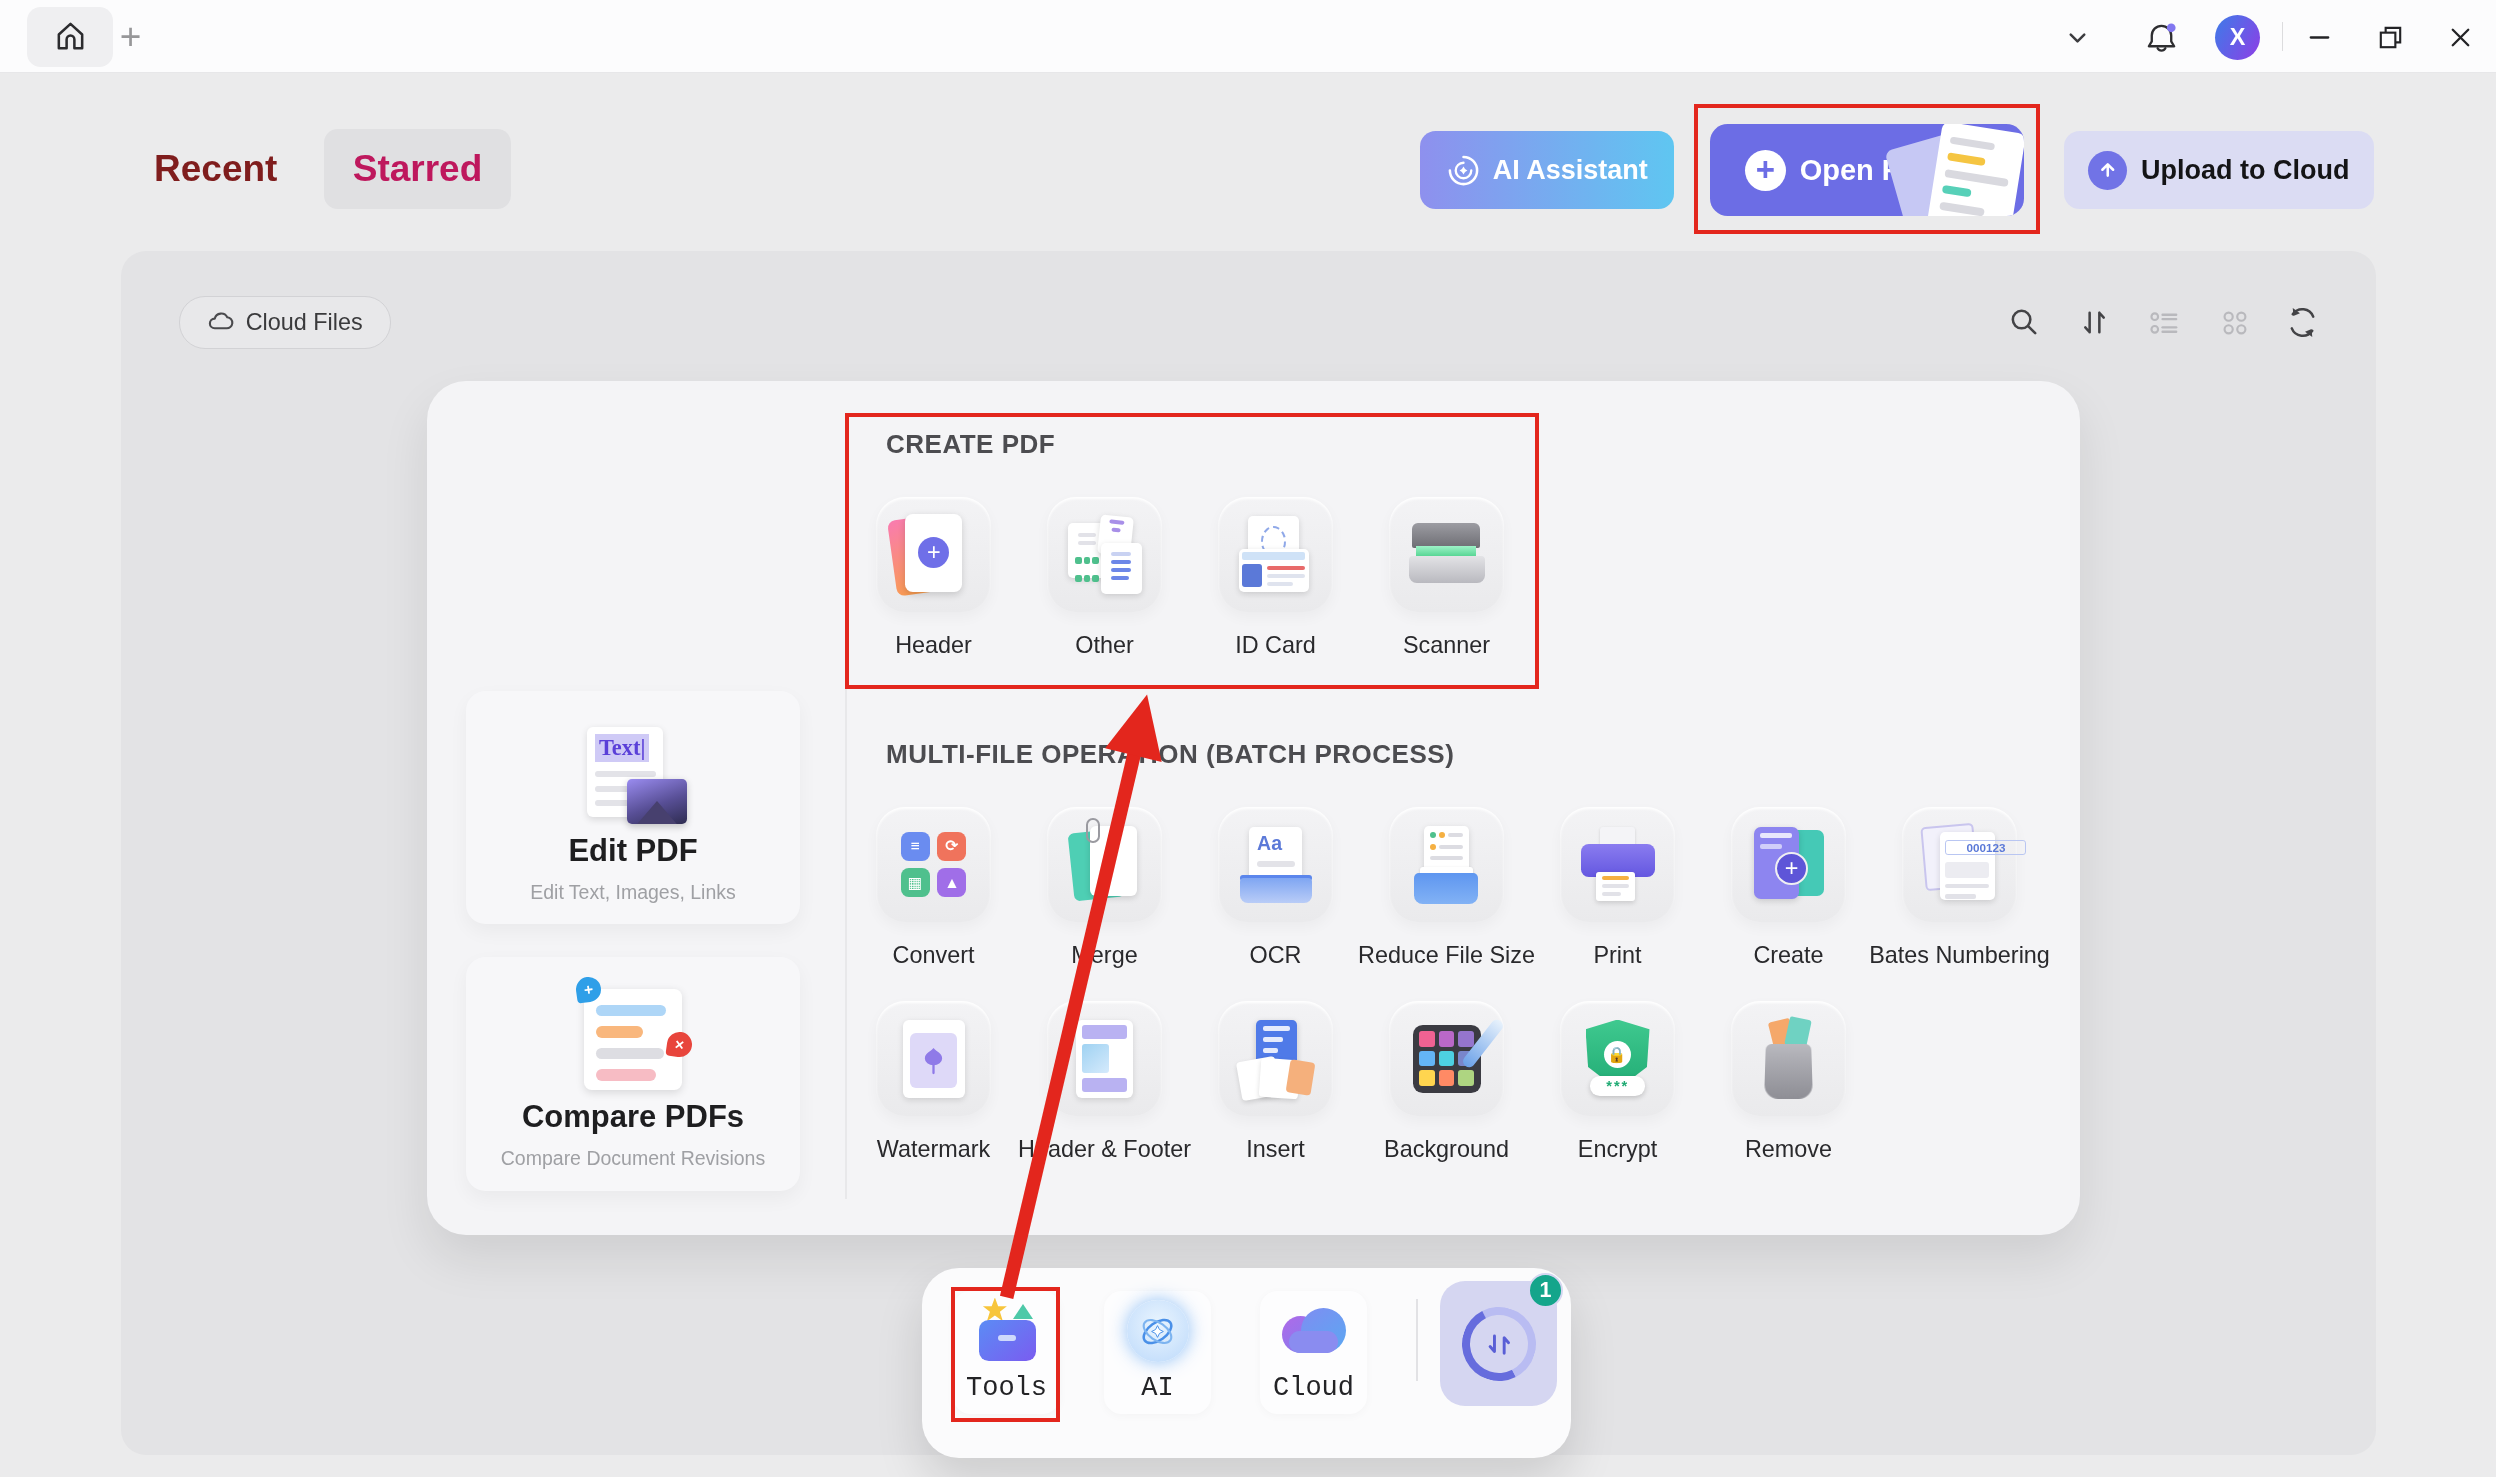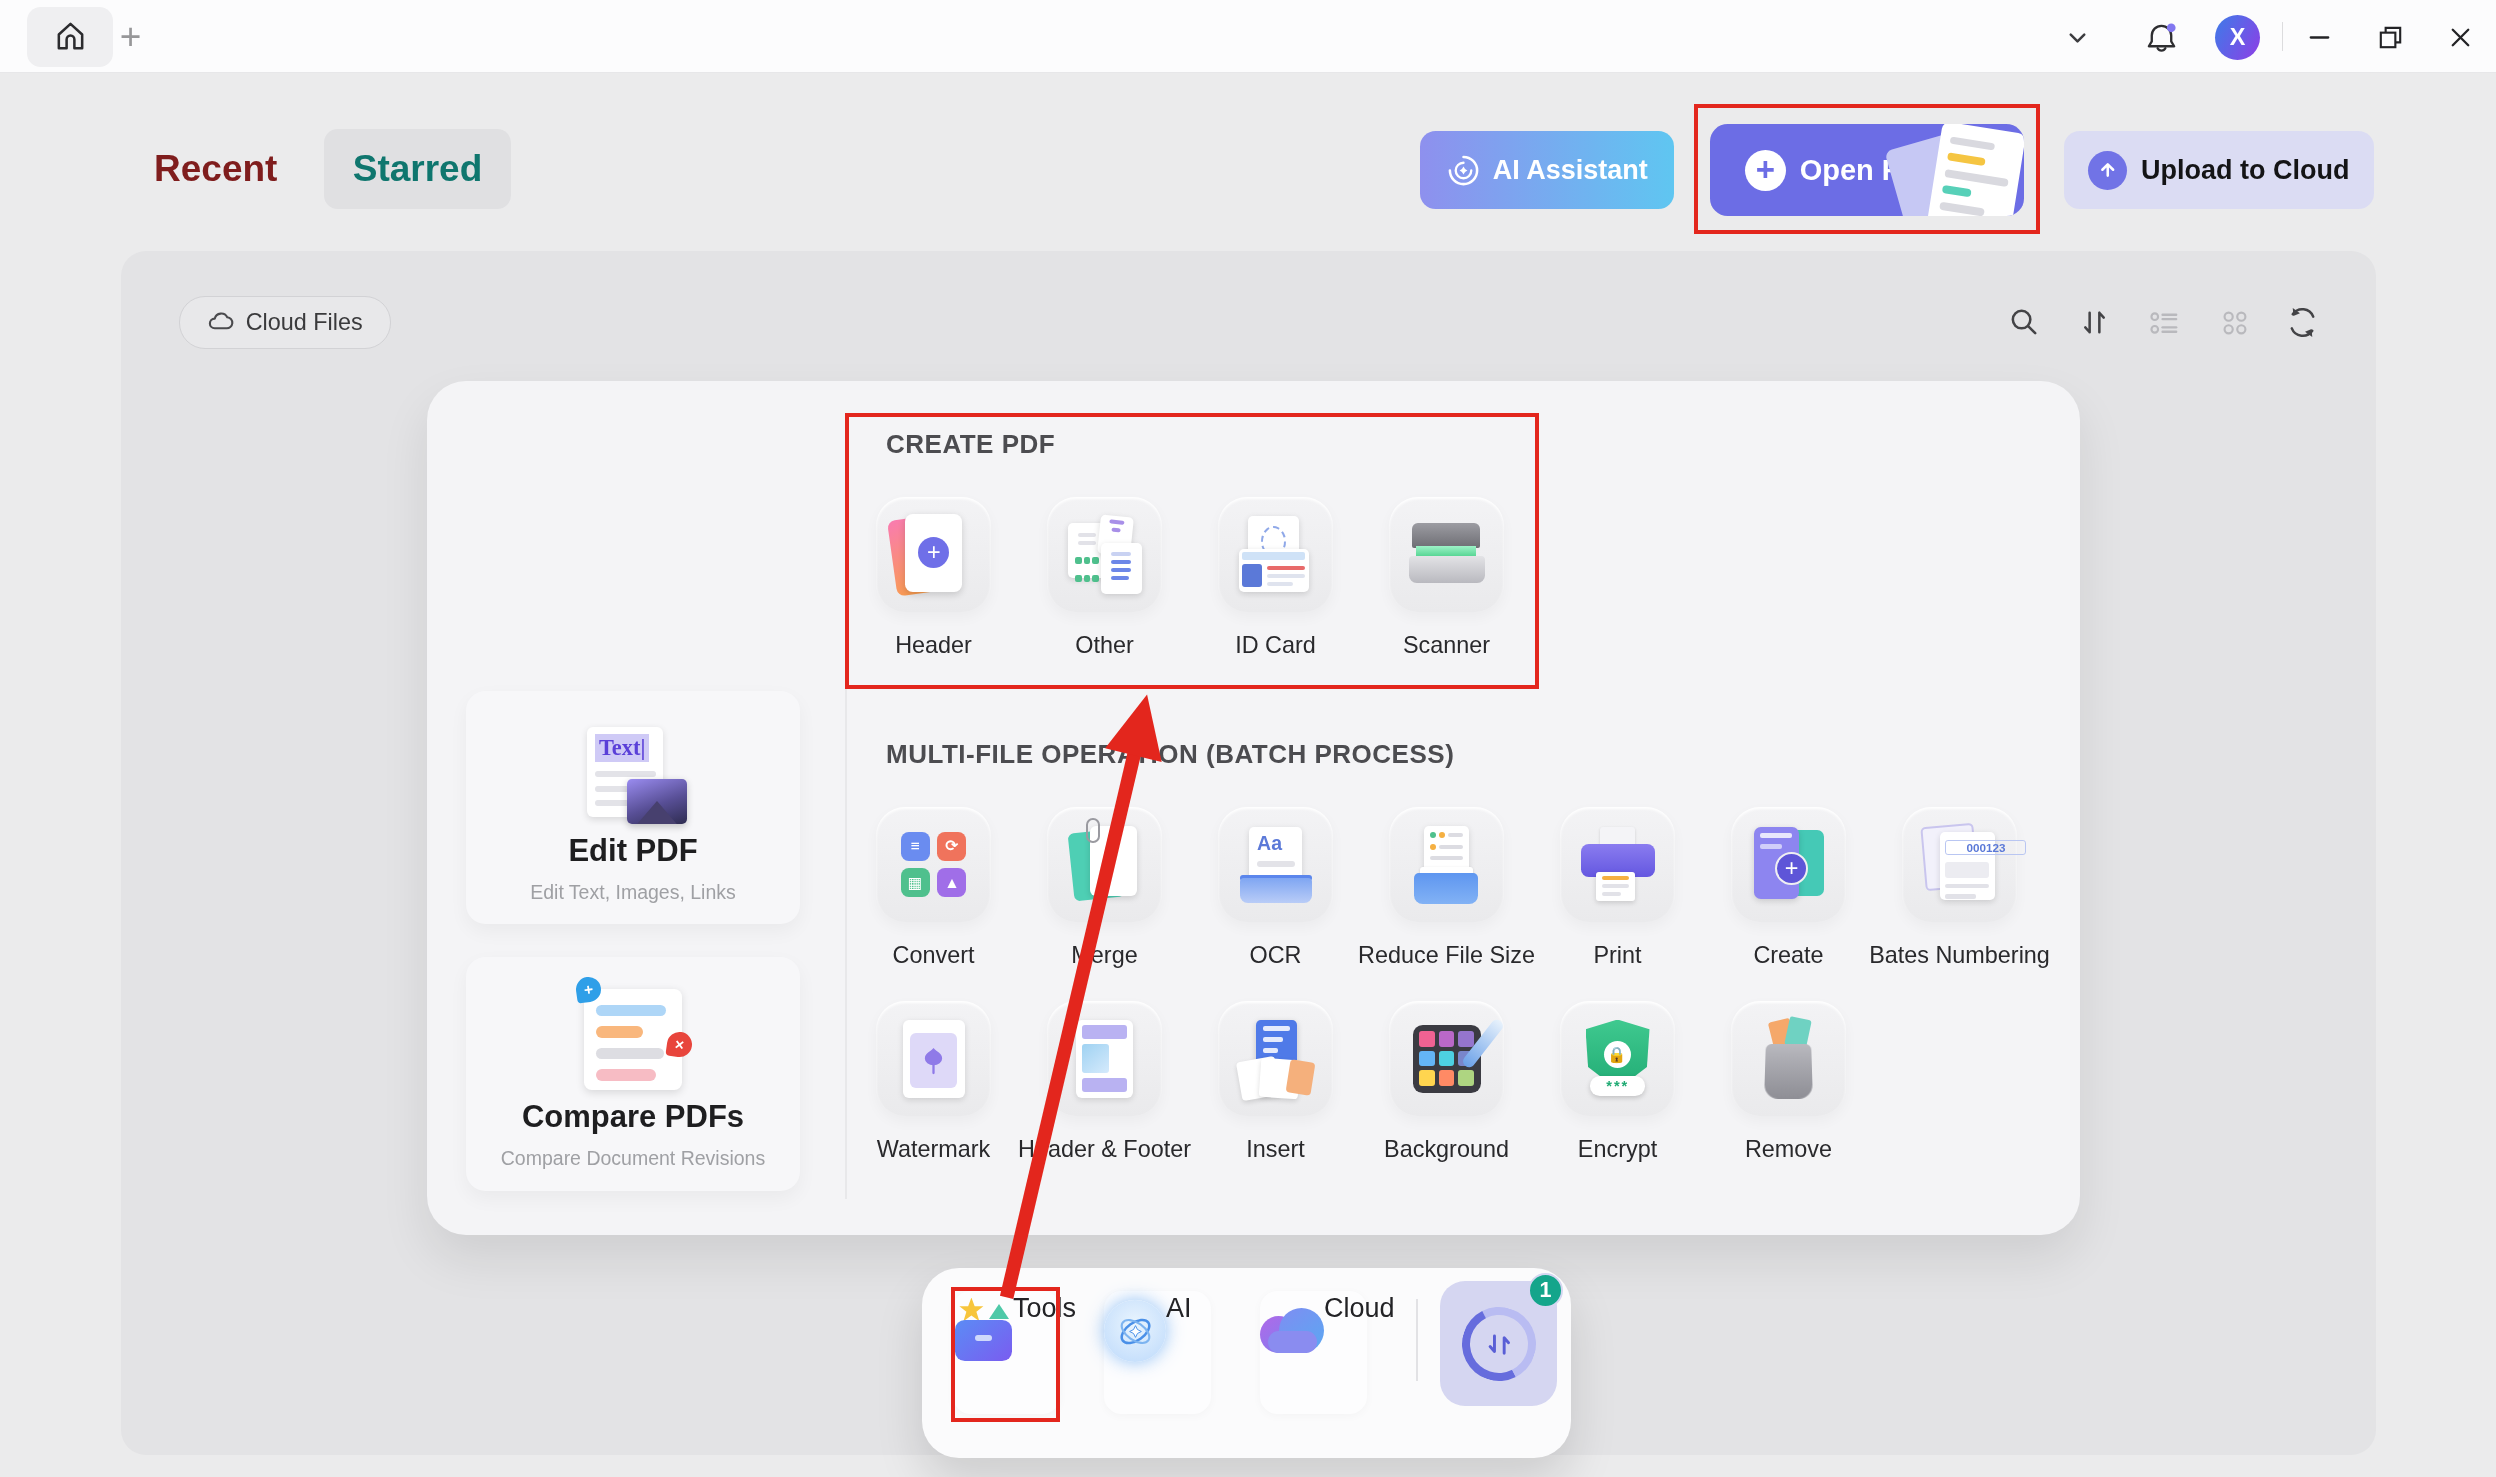--- a/index.html
+++ b/index.html
@@ -10,21 +10,21 @@
   
   .titlebar { position:absolute; left:0; top:0; width:2497px; height:73px; background:#fcfcfd; border-bottom:1px solid #e7e7e9; }
   .home-tab { position:absolute; left:27px; top:6.8px; width:86px; height:60px; background:#efeff1; border-radius:13.7px; display:flex; align-items:center; justify-content:center; cursor:pointer; }
   .newtab { position:absolute; left:109px; top:15.6px; width:43px; height:43px; display:flex; align-items:center; justify-content:center; color:#979799; font-size:37px; font-weight:300; }
   .tb-btn { position:absolute; top:14.6px; width:45px; height:45px; display:flex; align-items:center; justify-content:center; }
   .avatar { position:absolute; left:2215px; top:14.6px; width:45px; height:45px; border-radius:50%; background:linear-gradient(120deg,#3d7ce8,#8e3ee6); color:#fff; font-size:23.4px; font-weight:bold; display:flex; align-items:center; justify-content:center; }
   .tb-divider { position:absolute; left:2282px; top:22.4px; width:1px; height:29px; background:#dcdcde; }
 
   
   .tab-recent { position:absolute; left:154px; top:148px; font-size:37px; font-weight:bold; color:#7f1d1d; cursor:pointer; }
-  .tab-starred { position:absolute; left:324px; top:129px; width:187px; height:80px; border-radius:13.7px; background:#e0e0e2; display:flex; align-items:center; justify-content:center; font-size:37px; font-weight:bold; color:#0f766e; cursor:pointer; }
+  .tab-starred { position:absolute; left:324px; top:129px; width:187px; height:80px; border-radius:13.7px; background:#e0e0e2; display:flex; align-items:center; justify-content:center; font-size:37px; font-weight:bold; color:#be185d; cursor:pointer; }
   .btn-ai { position:absolute; left:1420px; top:131px; width:254px; height:78px; border-radius:15.6px; background:linear-gradient(90deg,#8e90ee,#5fc6f1); display:flex; align-items:center; justify-content:center; gap:11.7px; color:#fff; font-size:27px; font-weight:bold; cursor:pointer; }
   .redbox { position:absolute; border:4.9px solid #e3261d; z-index:40; pointer-events:none; }
   .rb-openfile { left:1694px; top:104px; width:346px; height:130px; }
   .btn-open { position:absolute; left:1710px; top:124px; width:314px; height:92px; border-radius:17.6px; background:#6c6de5; display:flex; align-items:center; gap:13.7px; padding-left:35px; color:#fff; font-size:29px; font-weight:bold; overflow:hidden; cursor:pointer; }
   .open-plus { width:41px; height:41px; border-radius:50%; background:#fff; color:#6c6de5; font-size:33px; font-weight:bold; display:flex; align-items:center; justify-content:center; flex:0 0 auto; }
   .open-doc-back { position:absolute; right:57px; bottom:-25px; width:70px; height:101px; background:#c6c8f4; border-radius:7.8px; transform:rotate(-16deg); }
   .open-doc-front { position:absolute; right:5.9px; bottom:-19.5px; width:84px; height:109px; background:#fff; border-radius:7.8px; transform:rotate(9deg); padding:13.7px 9.8px; }
   .odl { height:7.8px; border-radius:3.9px; background:#d9d9df; margin-bottom:8.8px; }
   .odl.y { background:#f5c542; width:60%; }
   .odl.t { background:#57d0b8; width:45%; }
@@ -48,21 +48,21 @@
 
   .sec-title { position:absolute; font-size:26px; font-weight:bold; color:#4c4c50; letter-spacing:0.5px; }
   .rb-create { left:845px; top:413px; width:694px; height:276px; }
   .tile-row { position:absolute; display:flex; }
   .tile-cell { width:171px; display:flex; flex-direction:column; align-items:center; cursor:pointer; }
   .tile { width:115px; height:115px; border-radius:29px; background:linear-gradient(180deg,#f3f3f5,#eaeaec); box-shadow:inset 0 2px 2.9px #ffffff,0 5.9px 13.7px rgba(0,0,0,.035); display:flex; align-items:center; justify-content:center; position:relative; }
   .tile-label { margin-top:19.5px; font-size:23.4px; color:#29292c; white-space:nowrap; }
 
   
   .dock { position:absolute; left:922px; top:1268px; width:649px; height:190px; border-radius:37px; background:#fbfbfc; box-shadow:0 23.4px 47px rgba(0,0,0,.13); }
-  .dock-item { position:absolute; top:1291px; width:107px; height:123px; border-radius:17.6px; background:#fdfdfe; box-shadow:0 2px 9.8px rgba(0,0,0,.03); display:flex; flex-direction:row; cursor:pointer; }
+  .dock-item { position:absolute; top:1291px; width:107px; height:123px; border-radius:17.6px; background:#fdfdfe; box-shadow:0 2px 9.8px rgba(0,0,0,.03); display:flex; flex-direction:column; align-items:center; cursor:pointer;font-family:Liberation Mono, monospace; }
   .dock-icn { height:80px; display:flex; align-items:center; justify-content:center; }
   .dock-label { font-size:27px; color:#232326; margin-top:2px; }
   .dock-sep { position:absolute; left:1416px; top:1299px; width:2px; height:82px; background:#e2e2e5; }
   .transfer { position:absolute; left:1440px; top:1281px; width:117px; height:125px; border-radius:25px; background:#d5d6f1; display:flex; align-items:center; justify-content:center; cursor:pointer; }
   .ring { width:74px; height:74px; border-radius:50%; border:8.8px solid #b9bcf2; border-left-color:#666cdd; border-bottom-color:#666cdd; transform:rotate(18deg); display:flex; align-items:center; justify-content:center; }
   .ring svg { transform:rotate(-18deg); }
   .badge { position:absolute; right:-5.9px; top:-7.8px; width:35px; height:35px; border-radius:50%; background:#14a58b; color:#fff; font-size:21.5px; font-weight:bold; display:flex; align-items:center; justify-content:center; border:2.9px solid #d5d6f1; }
   .rb-tools { left:951px; top:1287px; width:109px; height:135px; }
 
   

